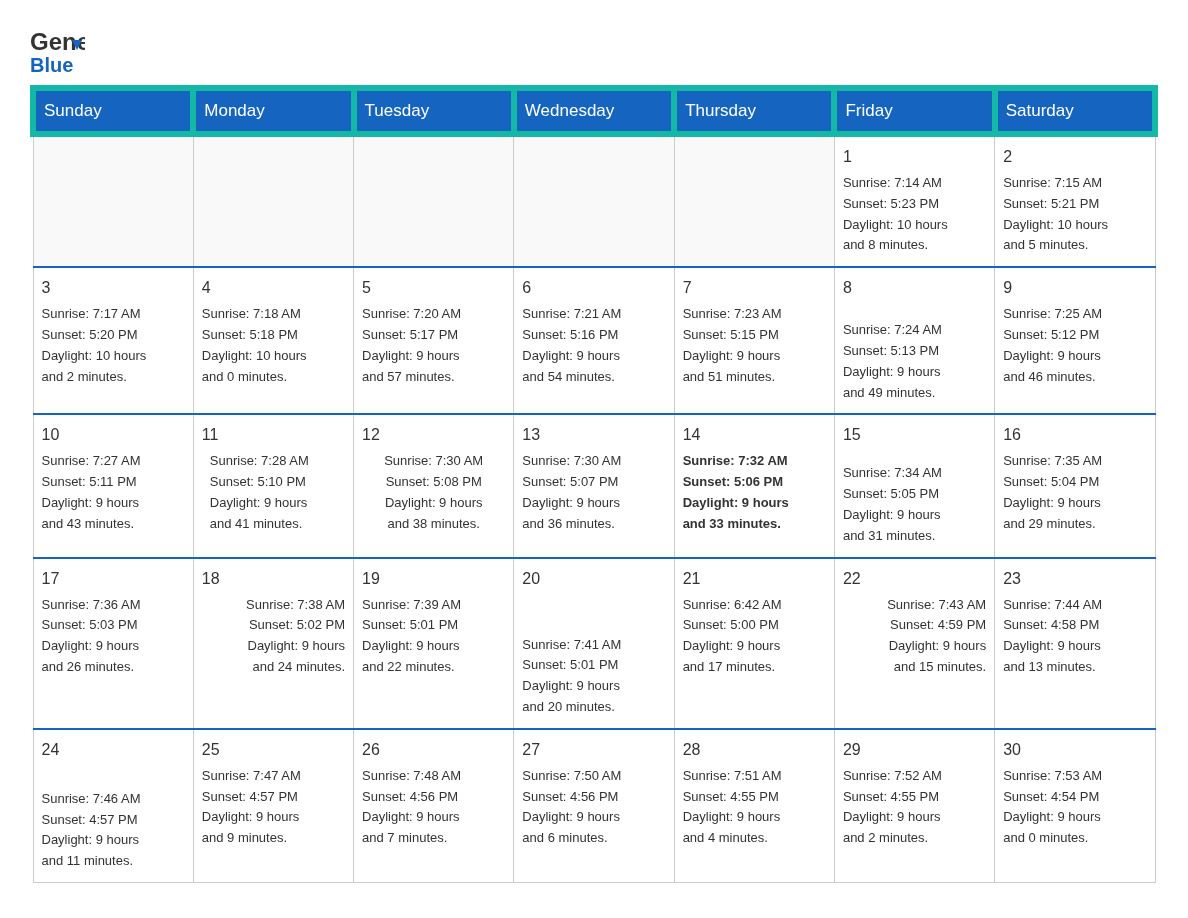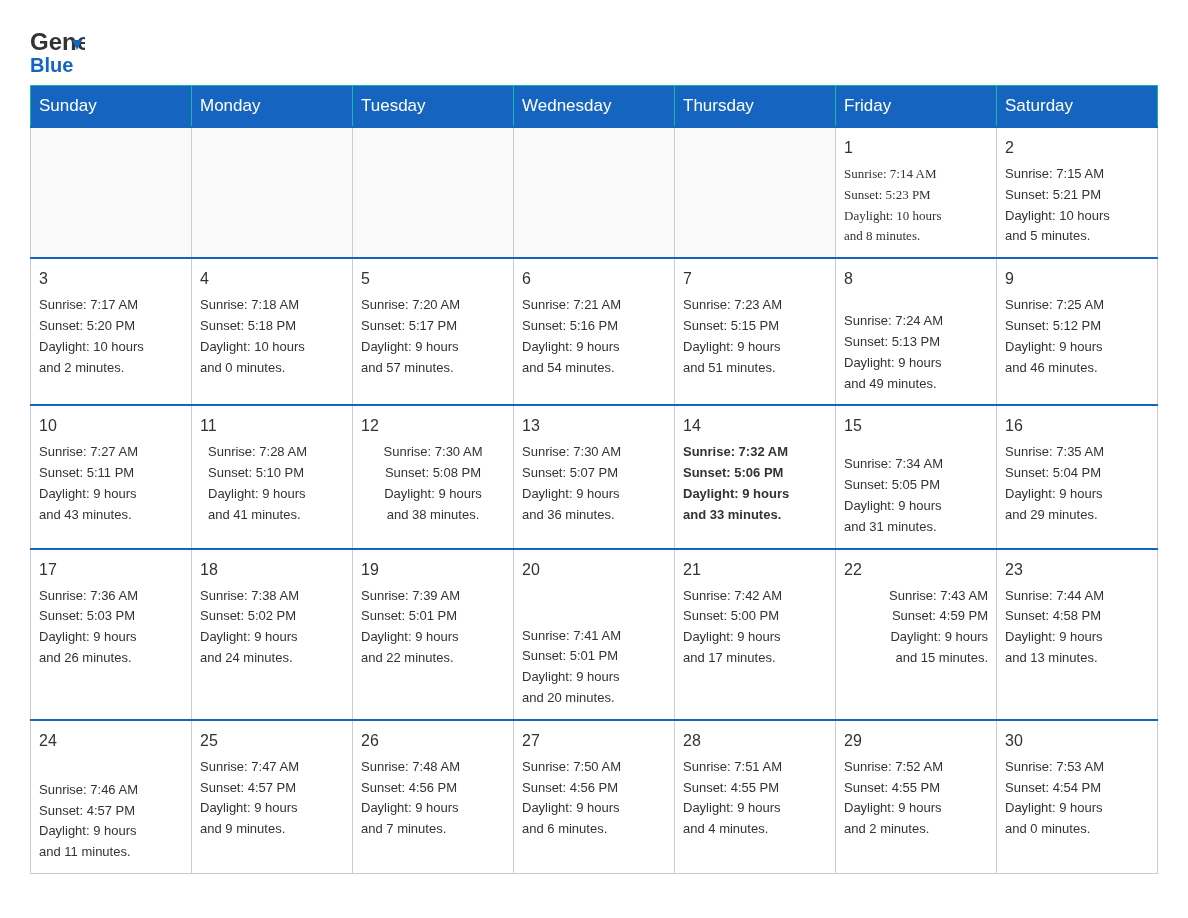--- a/index.html
+++ b/index.html
@@ -36,21 +36,21 @@
       border-collapse: collapse;
       margin-top: 10px;
     }
     .calendar thead th {
       background-color: #1565c0;
       color: #fff;
       padding: 10px 8px;
       font-size: 17px;
       font-weight: normal;
       text-align: left;
-      border: 1px solid #14b8a6;
+      border: 6px solid #14b8a6;
       margin-left: 29px;
     }
     .calendar tbody td {
       border: 1px solid #ccc;
       vertical-align: top;
       padding: 8px 8px 10px 8px;
       width: 14.28%;
       min-height: 110px;
       font-size: 13.5px;
       color: #333;
@@ -118,21 +118,21 @@
   </thead>
   <tbody id="calendar-body">
   <tr>
         <td class="empty-cell"></td>
         <td class="empty-cell"></td>
         <td class="empty-cell"></td>
         <td class="empty-cell"></td>
         <td class="empty-cell"></td>
         <td>
           <span class="day-number">1</span>
-          <div class="day-info" style="white-space: pre-line; font-family: Liberation Serif, serif;">Sunrise: 7:14 AM
+          <div class="day-info" style="white-space: pre-line;">Sunrise: 7:14 AM
 Sunset: 5:23 PM
 Daylight: 10 hours
 and 8 minutes.</div>
         </td>
         <td>
           <span class="day-number">2</span>
           <div class="day-info" style="white-space: pre-line;">Sunrise: 7:15 AM
 Sunset: 5:21 PM
 Daylight: 10 hours
 and 5 minutes.</div>
@@ -243,42 +243,42 @@
       <tr>
         <td>
           <span class="day-number">17</span>
           <div class="day-info" style="white-space: pre-line;">Sunrise: 7:36 AM
 Sunset: 5:03 PM
 Daylight: 9 hours
 and 26 minutes.</div>
         </td>
         <td>
           <span class="day-number">18</span>
-          <div class="day-info" style="white-space: pre-line;">Sunrise: 7:38 AM
+          <div class="day-info" style="white-space: pre-line; text-align: right;">Sunrise: 7:38 AM
 Sunset: 5:02 PM
 Daylight: 9 hours
 and 24 minutes.</div>
         </td>
         <td>
           <span class="day-number">19</span>
           <div class="day-info" style="white-space: pre-line;">Sunrise: 7:39 AM
 Sunset: 5:01 PM
 Daylight: 9 hours
 and 22 minutes.</div>
         </td>
         <td>
           <span class="day-number">20</span>
           <div class="day-info" style="white-space: pre-line; margin-top: 44px;">Sunrise: 7:41 AM
 Sunset: 5:01 PM
 Daylight: 9 hours
 and 20 minutes.</div>
         </td>
         <td>
           <span class="day-number">21</span>
-          <div class="day-info" style="white-space: pre-line;">Sunrise: 7:42 AM
+          <div class="day-info" style="white-space: pre-line;">Sunrise: 6:42 AM
 Sunset: 5:00 PM
 Daylight: 9 hours
 and 17 minutes.</div>
         </td>
         <td>
           <span class="day-number">22</span>
           <div class="day-info" style="white-space: pre-line; text-align: right;">Sunrise: 7:43 AM
 Sunset: 4:59 PM
 Daylight: 9 hours
 and 15 minutes.</div>

